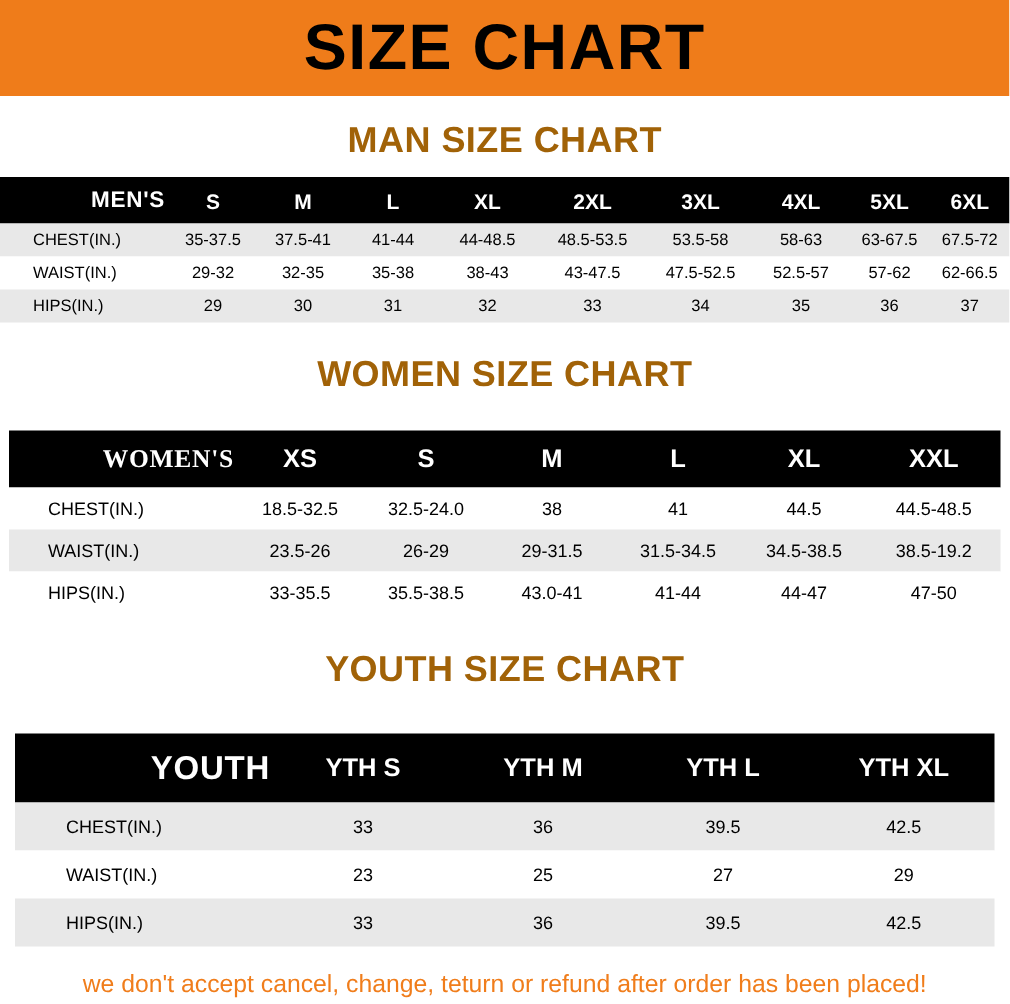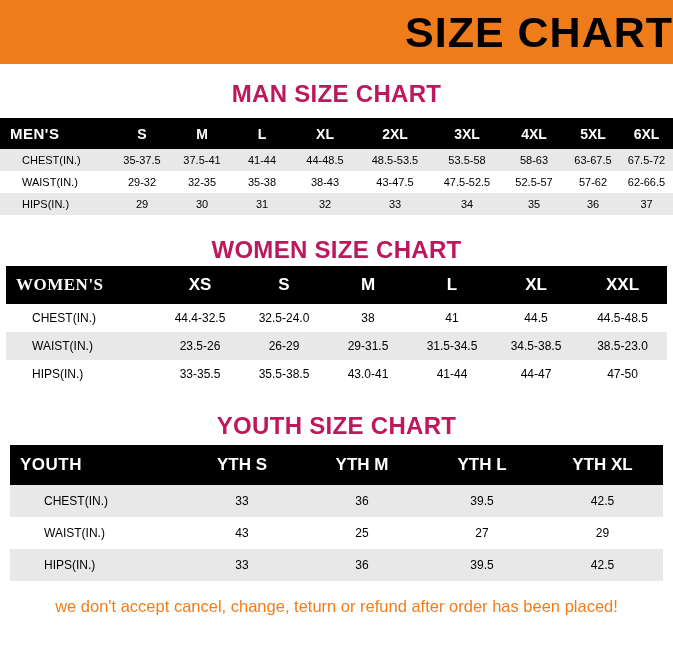--- a/index.html
+++ b/index.html
@@ -19,41 +19,41 @@
     height: 669px;
     background: #ffffff;
     box-sizing: border-box;
   }
   
   .banner {
     background: #ef7c1a;
     height: 64px;
     display: flex;
     align-items: center;
-    justify-content: flex-end;
+    justify-content: center;
   }
   .banner-title {
     font-family: "Liberation Sans", sans-serif;
     font-weight: bold;
     font-size: 43px;
     letter-spacing: 1px;
     color: #000000;
     line-height: 1;
   }
   
   .section-title {
     text-align: center;
     font-weight: bold;
     font-size: 24px;
-    color: #be185d;
+    color: #a16207;
     letter-spacing: 0.3px;
   }
   .sec1-title { margin-top: 16px; margin-bottom: 10px; }
-  .sec2-title { margin-top: 21px; margin-bottom: 2px; }
-  .sec3-title { margin-top: 24px; margin-bottom: 5px; }
+  .sec2-title { margin-top: 21px; margin-bottom: 23px; }
+  .sec3-title { margin-top: 24px; margin-bottom: 28px; }
 
   
   table {
     border-collapse: collapse;
     table-layout: fixed;
     margin: 0 auto;
     background: #ffffff;
   }
   .tbl {
     width: 625px;
@@ -63,21 +63,21 @@
     color: #ffffff;
   }
   .tbl thead th {
     font-weight: bold;
     font-size: 14px;
     padding: 7px 2px;
     text-align: center;
     white-space: nowrap;
   }
   .tbl thead th.rowlabel {
-    text-align: left;
+    text-align: right;
     padding-left: 10px;
     font-size: 15px;
     letter-spacing: 0.5px;
   }
   .tbl tbody td {
     font-size: 11px;
     color: #000000;
     text-align: center;
     padding: 5px 1px;
     white-space: nowrap;
@@ -94,21 +94,21 @@
     background: #ffffff;
   }
   
   .tbl-women tbody td { font-size: 12px; padding: 7px 1px; }
   .tbl-women thead th { font-size: 17px; padding: 9px 2px; }
   .tbl-women thead th.rowlabel { font-size: 17px; font-family: Liberation Serif, serif; }
   .tbl-women tbody td.rowlabel { font-size: 12px; text-align: left; padding-left: 26px; }
 
   .tbl-youth tbody td { font-size: 12px; padding: 9px 1px; }
   .tbl-youth thead th { font-size: 17px; padding: 10px 2px; }
-  .tbl-youth thead th.rowlabel { font-size: 17px; }
+  .tbl-youth thead th.rowlabel { font-size: 22px; }
   .tbl-youth tbody td.rowlabel { font-size: 12px; text-align: left; padding-left: 34px; }
 
   .tbl-men tbody td.rowlabel { text-align: left; padding-left: 22px; }
 
   
   .note {
     margin-top: 14px;
     padding: 0 14px;
     text-align: center;
     color: #f07d1b;
@@ -193,35 +193,35 @@
         <th style="width:80px">S</th>
         <th style="width:80px">M</th>
         <th style="width:80px">L</th>
         <th style="width:80px">XL</th>
         <th style="width:85px">XXL</th>
       </tr>
     </thead>
     <tbody>
       <tr class="plain">
         <td class="rowlabel">CHEST(IN.)</td>
-        <td>44.4-32.5</td>
+        <td>18.5-32.5</td>
         <td>32.5-24.0</td>
         <td>38</td>
         <td>41</td>
         <td>44.5</td>
         <td>44.5-48.5</td>
       </tr>
       <tr class="alt">
         <td class="rowlabel">WAIST(IN.)</td>
         <td>23.5-26</td>
         <td>26-29</td>
         <td>29-31.5</td>
         <td>31.5-34.5</td>
         <td>34.5-38.5</td>
-        <td>38.5-23.0</td>
+        <td>38.5-19.2</td>
       </tr>
       <tr class="plain">
         <td class="rowlabel">HIPS(IN.)</td>
         <td>33-35.5</td>
         <td>35.5-38.5</td>
         <td>43.0-41</td>
         <td>41-44</td>
         <td>44-47</td>
         <td>47-50</td>
       </tr>
@@ -243,21 +243,21 @@
     <tbody>
       <tr class="alt">
         <td class="rowlabel">CHEST(IN.)</td>
         <td>33</td>
         <td>36</td>
         <td>39.5</td>
         <td>42.5</td>
       </tr>
       <tr class="plain">
         <td class="rowlabel">WAIST(IN.)</td>
-        <td>43</td>
+        <td>23</td>
         <td>25</td>
         <td>27</td>
         <td>29</td>
       </tr>
       <tr class="alt">
         <td class="rowlabel">HIPS(IN.)</td>
         <td>33</td>
         <td>36</td>
         <td>39.5</td>
         <td>42.5</td>

